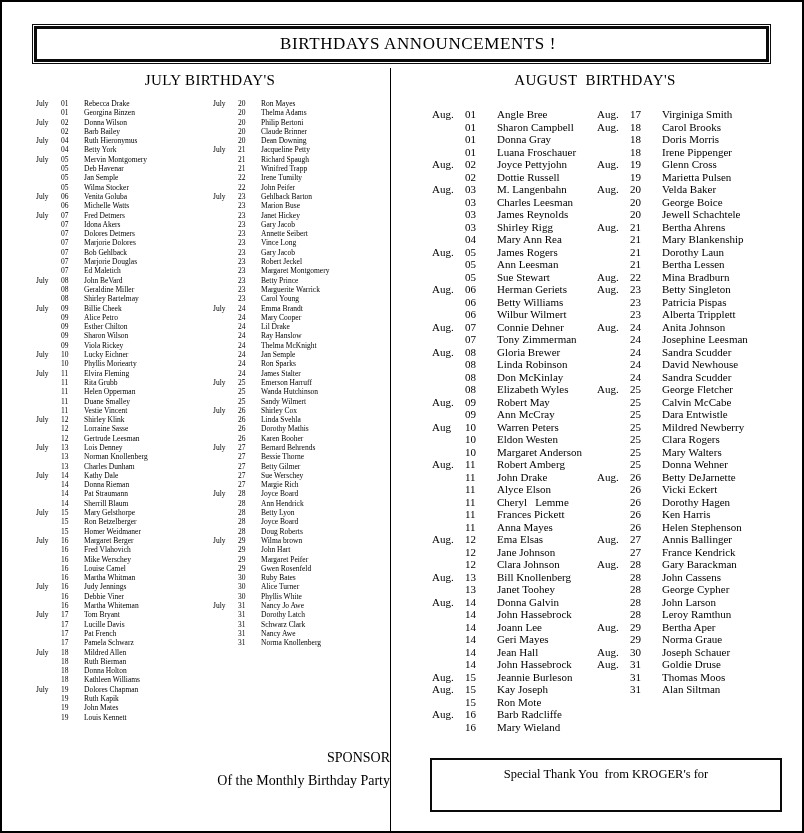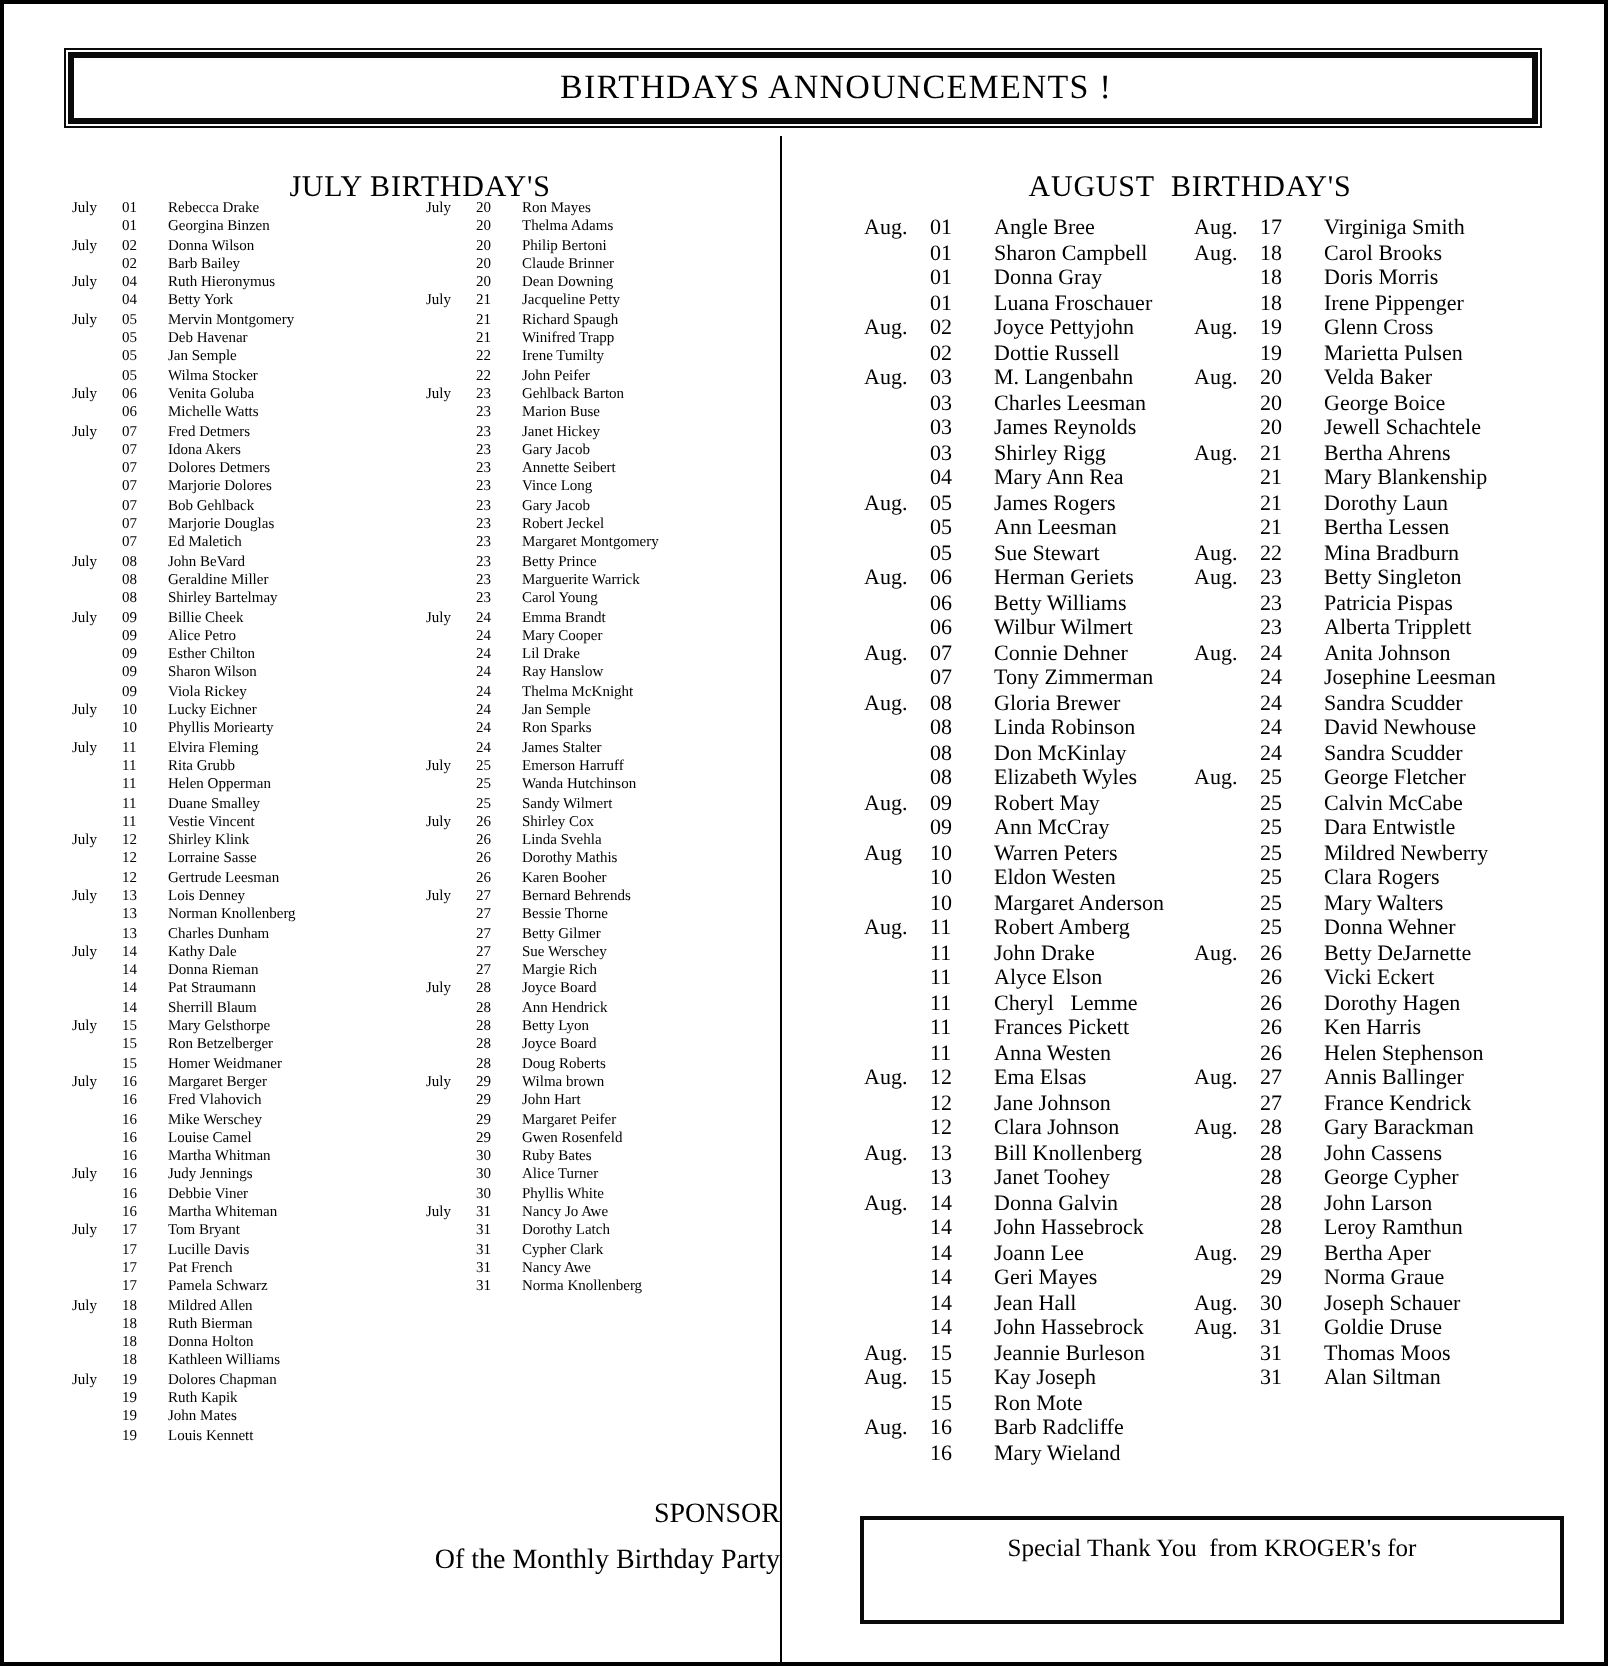--- a/index.html
+++ b/index.html
@@ -8,21 +8,21 @@
     box-shadow:inset 0 0 0 2px #000;
     font-family:"Liberation Serif","DejaVu Serif",serif;color:#000;overflow:hidden;
   }
   .title-box{
     position:absolute;left:34px;top:26px;width:729px;height:30px;
     border:3px solid #0a0a0a;outline:1px solid #0a0a0a;outline-offset:1px;
     text-align:center;background:#fff;
   }
   .title-box span{display:block;line-height:30px;font-size:17px;letter-spacing:.6px;white-space:pre;padding-left:33px;}
   .divider{position:absolute;left:390px;top:68px;bottom:2px;width:1px;background:#000;}
-  .hdr{position:absolute;top:86px;text-align:center;font-size:15px;letter-spacing:.4px;white-space:pre;}
+  .hdr{position:absolute;top:72px;text-align:center;font-size:15px;letter-spacing:.4px;white-space:pre;}
   .july-hdr{left:30px;width:360px;}
   .aug-hdr{left:400px;width:390px;}
   .list{position:absolute;}
   .row{display:flex;}
   .row span{white-space:pre;overflow:visible;}
   .july-list .row{height:9.3px;font-size:7.5px;line-height:9.3px;}
   .july-list .m{width:25px;flex:none;}
   .july-list .d{width:23px;flex:none;}
   .aug-list .row{height:12.5px;font-size:11px;line-height:12.5px;}
   .aug-list .m{width:33px;flex:none;}
@@ -666,21 +666,21 @@
         <span class="n">Nancy Jo Awe</span>
       </div>
       <div class="row">
         <span class="m"></span>
         <span class="d">31</span>
         <span class="n">Dorothy Latch</span>
       </div>
       <div class="row">
         <span class="m"></span>
         <span class="d">31</span>
-        <span class="n">Cypher Clark</span>
+        <span class="n">Schwarz Clark</span>
       </div>
       <div class="row">
         <span class="m"></span>
         <span class="d">31</span>
         <span class="n">Nancy Awe</span>
       </div>
       <div class="row">
         <span class="m"></span>
         <span class="d">31</span>
         <span class="n">Norma Knollenberg</span>
@@ -848,21 +848,21 @@
         <span class="n">Cheryl   Lemme</span>
       </div>
       <div class="row">
         <span class="m"></span>
         <span class="d">11</span>
         <span class="n">Frances Pickett</span>
       </div>
       <div class="row">
         <span class="m"></span>
         <span class="d">11</span>
-        <span class="n">Anna Westen</span>
+        <span class="n">Anna Mayes</span>
       </div>
       <div class="row">
         <span class="m">Aug.</span>
         <span class="d">12</span>
         <span class="n">Ema Elsas</span>
       </div>
       <div class="row">
         <span class="m"></span>
         <span class="d">12</span>
         <span class="n">Jane Johnson</span>

